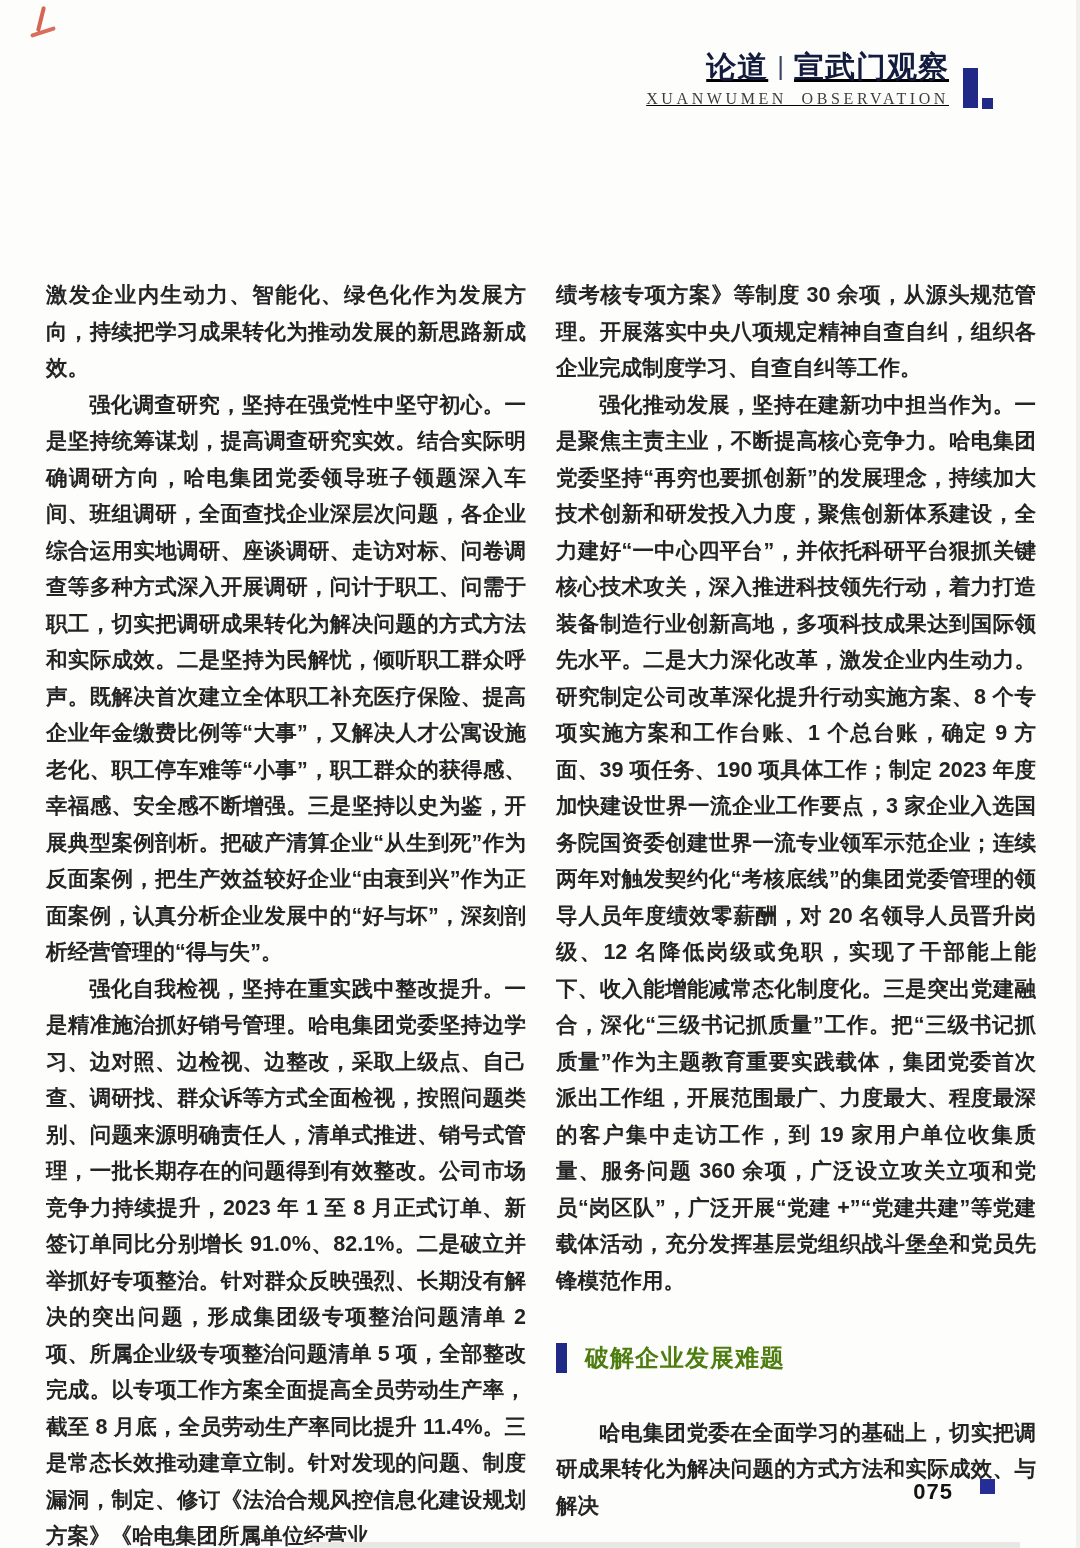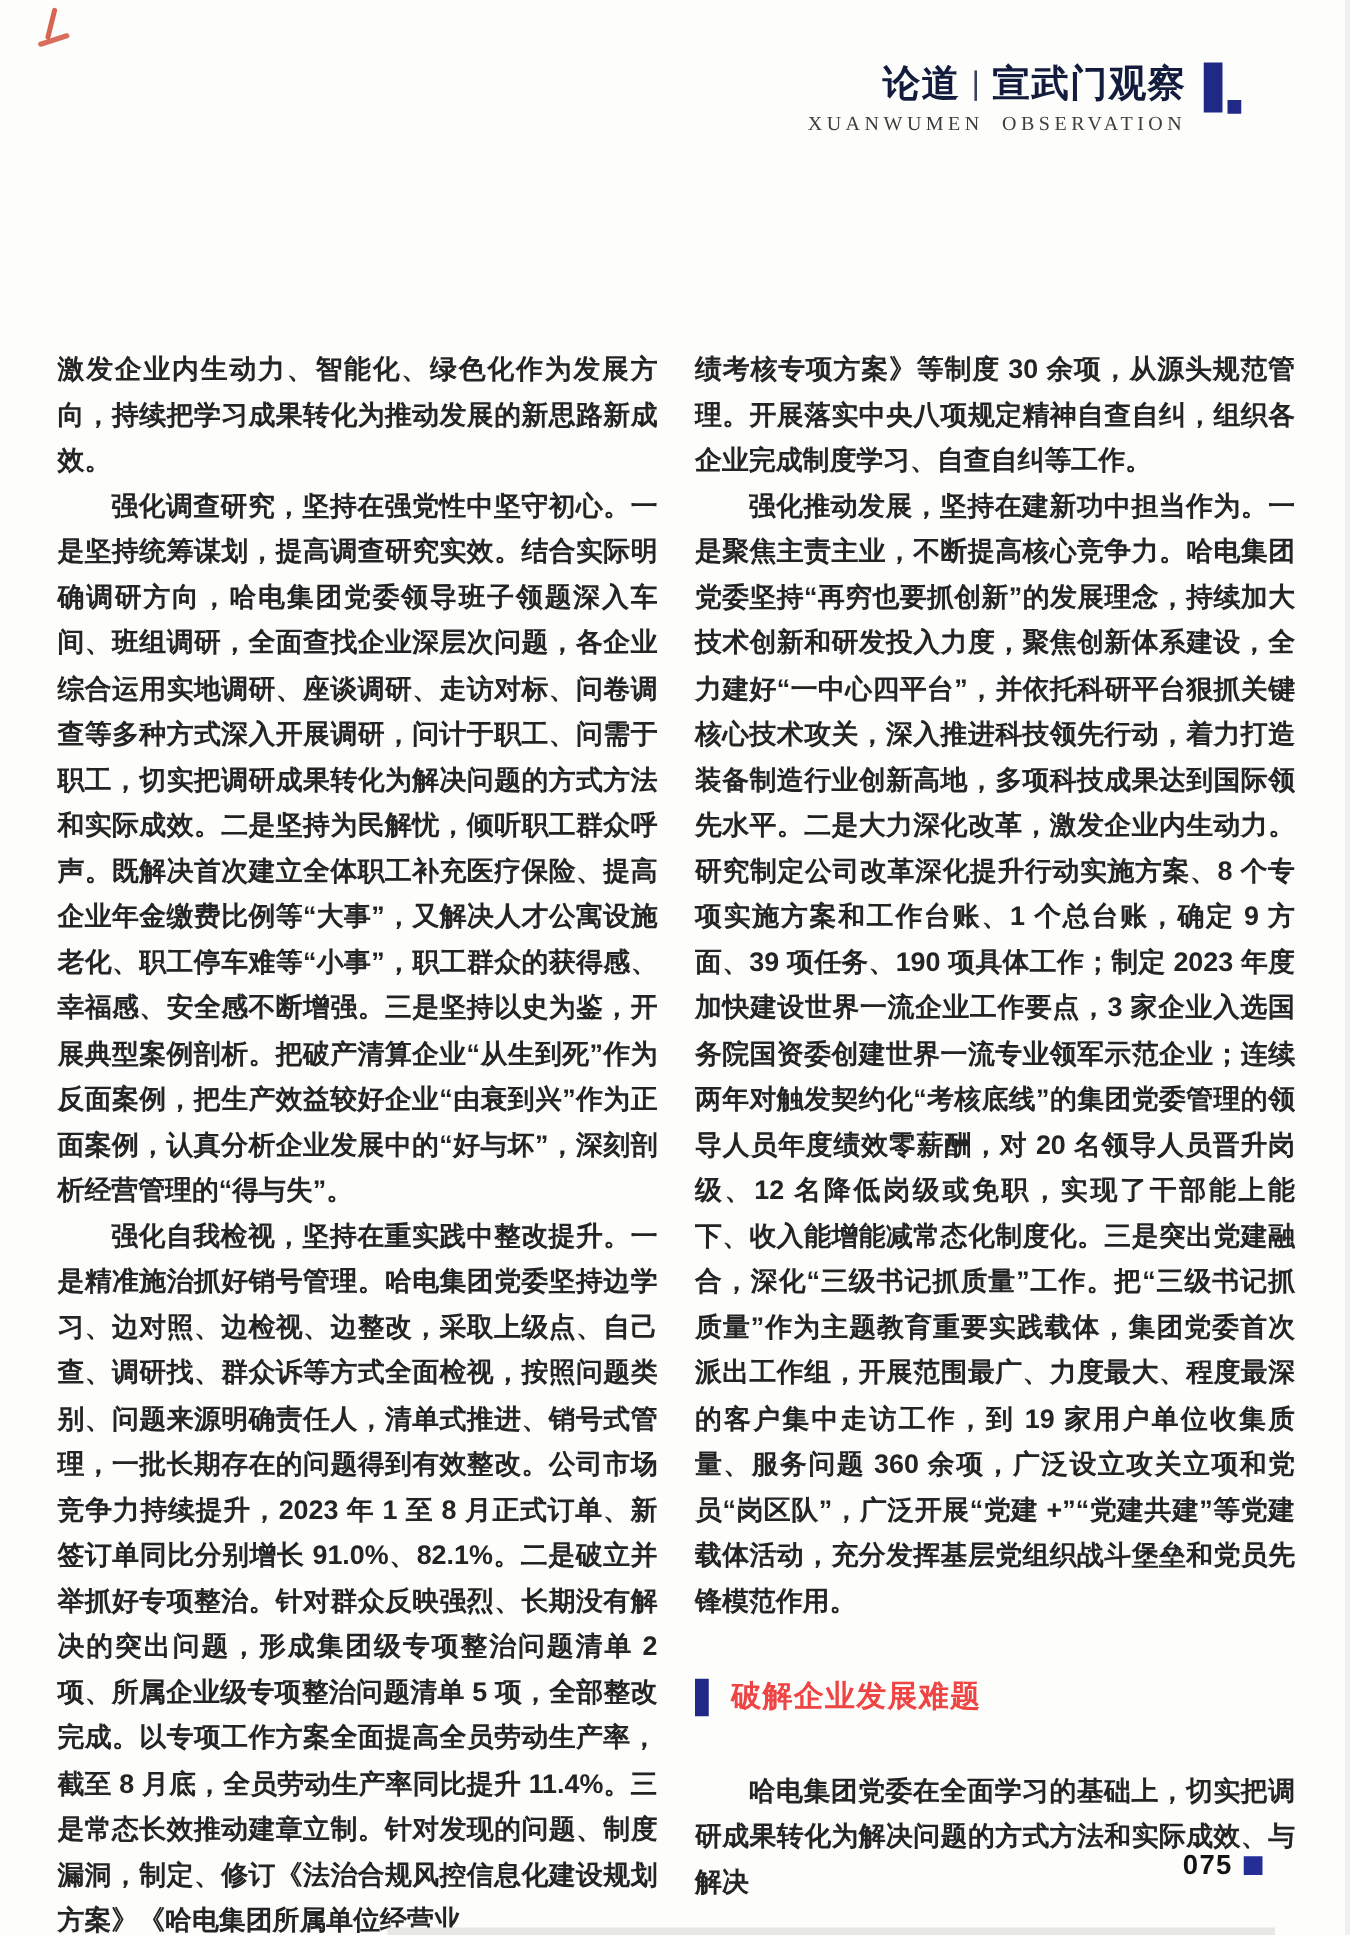--- a/index.html
+++ b/index.html
@@ -4,39 +4,39 @@
 <style>
   html,body{margin:0;padding:0;background:#ffffff;}
   .page{
     position:relative;width:1080px;height:1548px;background:#fdfdfc;overflow:hidden;
     font-family:"Liberation Sans",sans-serif;
   }
   
   .pen-mark-a{position:absolute;left:39px;top:6px;width:4px;height:26px;background:#cf4a33;transform:rotate(14deg);border-radius:2px;opacity:.85;}
   .pen-mark-b{position:absolute;left:30px;top:30px;width:26px;height:4px;background:#cf4a33;transform:rotate(-18deg);border-radius:2px;opacity:.8;}
   
-  .masthead{position:absolute;top:50px;right:87px;display:flex;align-items:flex-start;}
+  .masthead{position:absolute;top:50px;right:87px;display:flex;align-items:flex-end;text-decoration:underline;}
   .masthead-text{text-align:right;}
   .masthead-cn{font-size:30px;font-weight:700;color:#141c3e;letter-spacing:1px;line-height:32px;white-space:nowrap;}
   .masthead-cn .sep{font-weight:400;color:#3a4462;font-size:26px;margin:0 9px;vertical-align:2px;}
   .masthead-en{font-family:"Liberation Serif",serif;font-size:16px;color:#3d3d3d;letter-spacing:3.6px;word-spacing:7px;margin-top:7px;white-space:nowrap;margin-left:25px;}
   .masthead-logo{display:flex;align-items:flex-end;margin-left:14px;height:40px;}
   .logo-bar{display:block;width:15px;height:40px;background:#202a86;}
   .logo-dot{display:block;width:11px;height:11px;background:#202a86;margin-left:4px;margin-bottom:-1px;}
   
   .col{position:absolute;top:277px;width:480px;font-size:21.5px;line-height:36.5px;font-weight:600;color:#242424;}
   .col-left{left:46px;}
   .col-right{left:556px;}
   .col p{margin:0;text-align:justify;text-indent:2em;}
   .col p.noindent{text-indent:0;}
   
-  .section-heading{display:flex;align-items:center;margin:41px 0 38px 0;font-size:24px;font-weight:700;color:#ef4444;letter-spacing:1px;}
+  .section-heading{display:flex;align-items:center;margin:41px 0 38px 0;font-size:24px;font-weight:700;color:#4d7c0f;letter-spacing:1px;}
   .heading-bar{display:inline-block;width:11px;height:30px;background:#202a86;margin-right:18px;flex:0 0 auto;}
   
-  .footer{position:absolute;top:1479px;right:70px;display:flex;align-items:center;}
+  .footer{position:absolute;top:1479px;right:85px;display:flex;gap:18px;}
   .page-num{font-size:22px;font-weight:700;color:#131313;letter-spacing:1px;}
   .page-num-square{display:inline-block;width:15px;height:15px;background:#242e96;margin-left:9px;}
   
   .bottom-edge{position:absolute;left:310px;right:60px;bottom:0;height:6px;background:#e7e7e4;}
   .right-edge{position:absolute;top:0;right:0;width:4px;height:100%;background:#f0f0ee;}
 </style>
 </head>
 <body>
 
 <div class="page">

